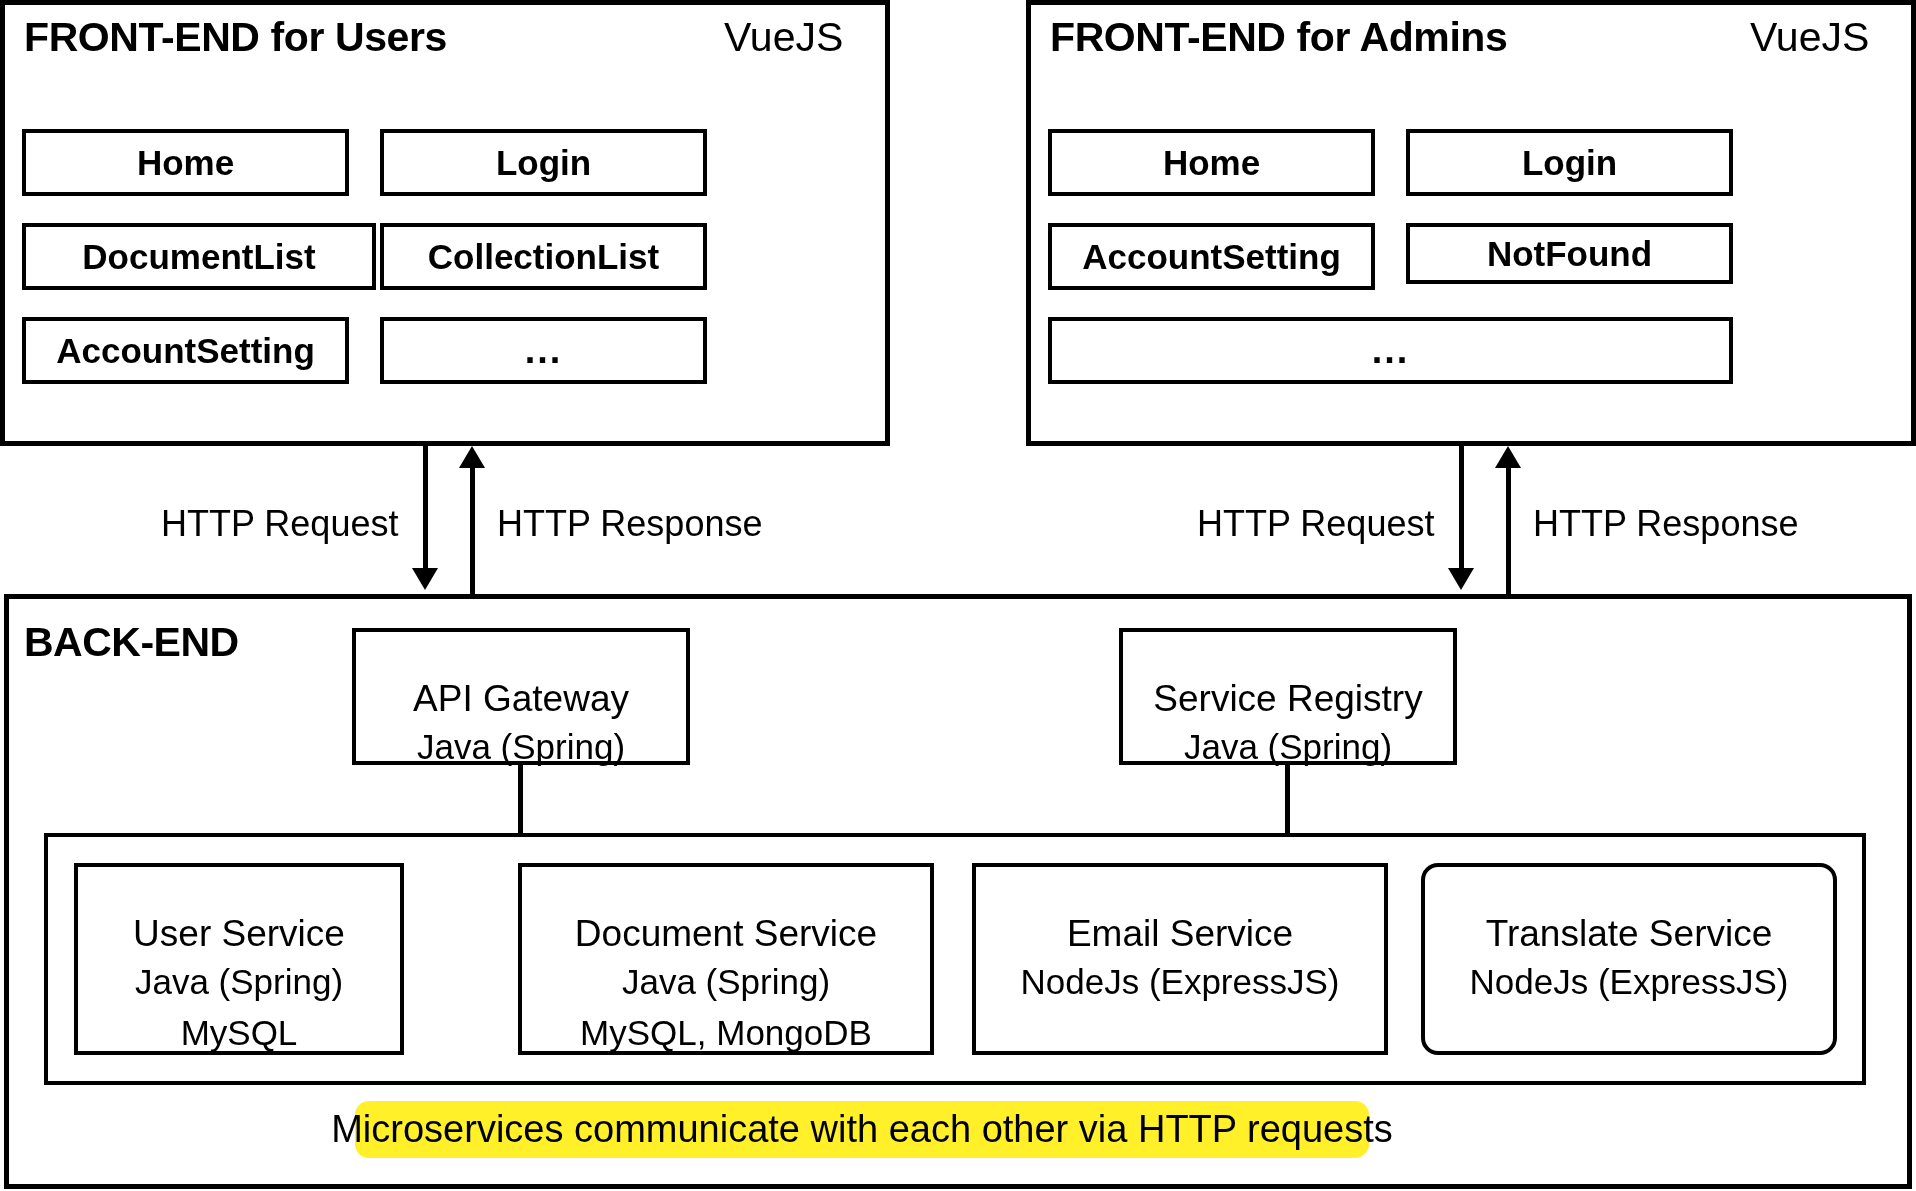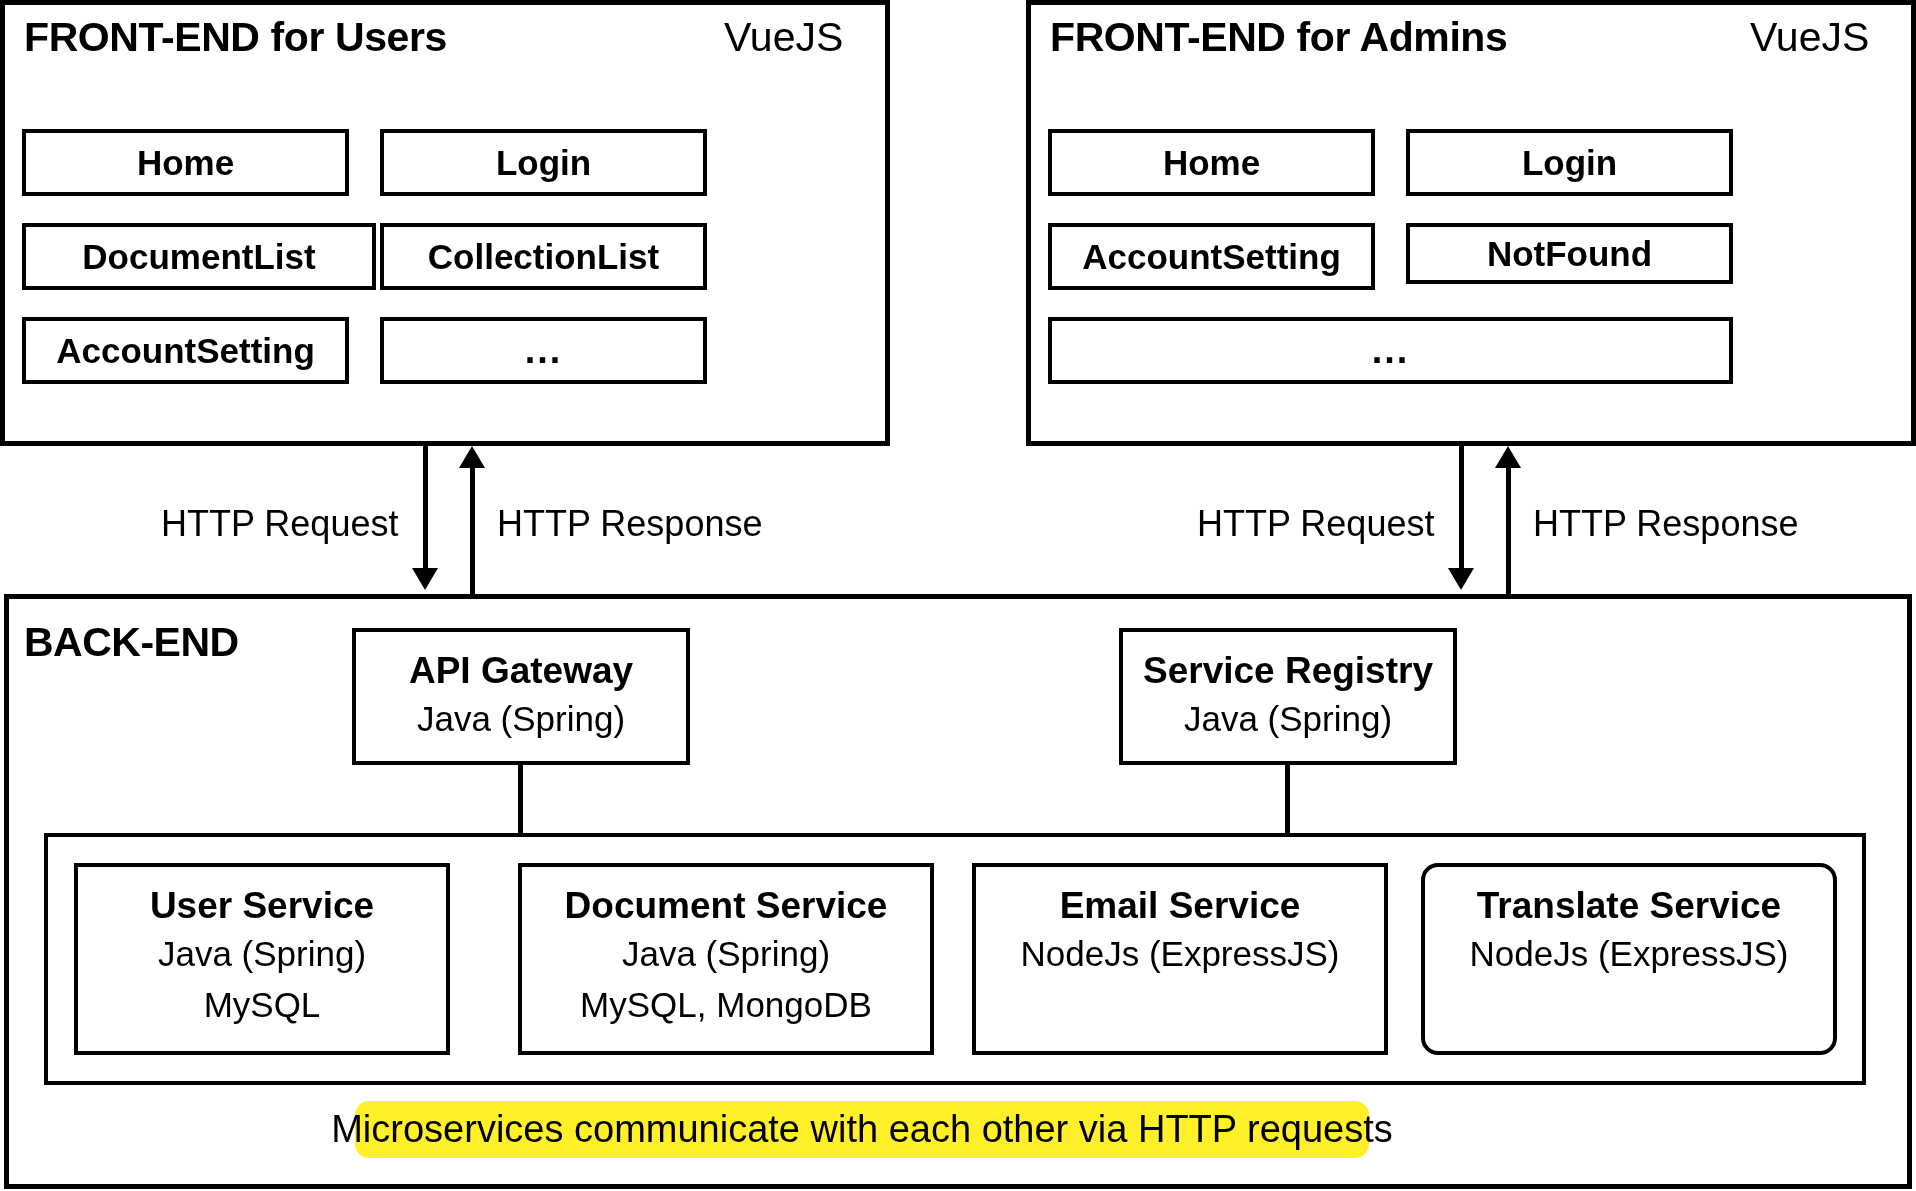--- a/index.html
+++ b/index.html
@@ -109,24 +109,25 @@
     position: absolute;
     box-sizing: border-box;
     border: 4px solid #000000;
     background: #ffffff;
     display: flex;
     flex-direction: column;
     align-items: center;
     padding-top: 18px;
   }
   .svc-name {
-    font-weight: bold;
+    font-weight: normal;
     font-size: 37px;
     white-space: nowrap;
     line-height: 1.12;
+    margin-top: 28px;
   }
   .svc-sub {
     font-size: 35px;
     white-space: nowrap;
     line-height: 1.28;
     margin-top: 6px;
   }
   .connector {
     position: absolute;
     width: 5px;
@@ -225,21 +226,21 @@
   <div class="connector" style="left:518px; top:765px; height:70px;"></div>
 
   <div class="svc" style="left:1119px; top:628px; width:338px; height:137px;">
     <div class="svc-name">Service Registry</div>
     <div class="svc-sub">Java (Spring)</div>
   </div>
   <div class="connector" style="left:1285px; top:765px; height:70px;"></div>
 
   <div class="thinbox" style="left:44px; top:833px; width:1822px; height:252px;"></div>
 
-  <div class="svc" style="left:74px; top:863px; width:376px; height:192px;">
+  <div class="svc" style="left:74px; top:863px; width:330px; height:192px;">
     <div class="svc-name">User Service</div>
     <div class="svc-sub">Java (Spring)</div>
     <div class="svc-sub">MySQL</div>
   </div>
 
   <div class="svc" style="left:518px; top:863px; width:416px; height:192px;">
     <div class="svc-name">Document Service</div>
     <div class="svc-sub">Java (Spring)</div>
     <div class="svc-sub">MySQL, MongoDB</div>
   </div>

